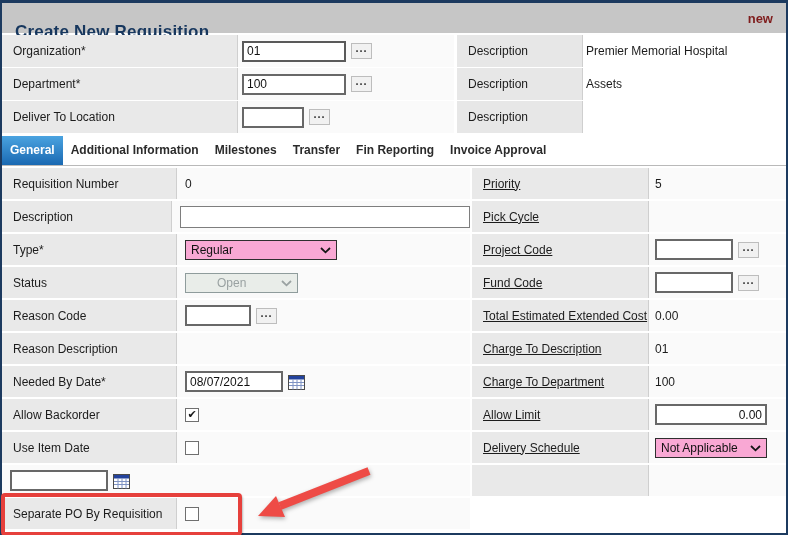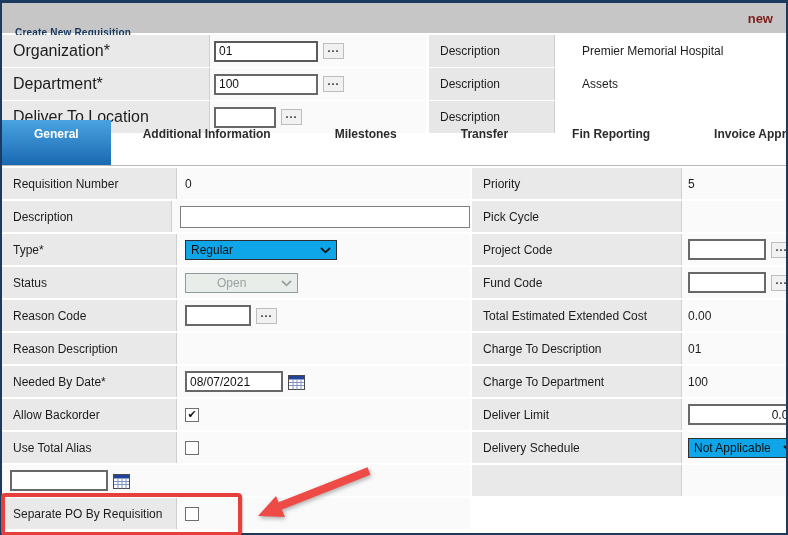--- a/index.html
+++ b/index.html
@@ -1,56 +1,56 @@
 <!DOCTYPE html>
 <html><head>
 <meta charset="utf-8">
 <style>
   html,body{margin:0;padding:0;background:#fff;}
   body{width:788px;height:535px;position:relative;font-family:"Liberation Sans","DejaVu Sans",sans-serif;overflow:hidden;}
   .frame{position:absolute;inset:0;border:2px solid #1c3a5f;border-top-width:3px;background:#fff;box-sizing:border-box;overflow:hidden;}
 
   
   .titlebar{height:30px;background:#c6c6c6;display:flex;align-items:center;justify-content:space-between;padding:0 13px;border-bottom:2px solid #fff;}
-  .titlebar .title{font-size:10px;font-weight:bold;color:#17375e;letter-spacing:.2px;margin-top:28px;}
+  .titlebar .title{font-size:17px;font-weight:bold;color:#17375e;letter-spacing:.2px;margin-top:28px;}
   .titlebar .action{font-size:13px;font-weight:bold;color:#7f1d1d;}
 
   
   .toprow{display:flex;height:32px;margin-bottom:1px;}
   .toprow>div{box-sizing:border-box;display:flex;align-items:center;}
-  .toprow .lbl{width:208px;background:#e9e9e9;border-right:1px solid #cfcfcf;padding-left:11px;font-size:16px;color:#1c1c1c;}
+  .toprow .lbl{width:236px;background:#e9e9e9;border-right:1px solid #cfcfcf;padding-left:11px;font-size:12px;color:#1c1c1c;}
   .toprow .inp{width:216px;background:#fafafa;padding-left:4px;}
   .toprow .gap{width:3px;background:#fff;}
   .toprow .dlbl{width:126px;background:#e7e7e7;border-right:1px solid #cfcfcf;padding-left:11px;font-size:12px;color:#1c1c1c;}
-  .toprow .dval{flex:1;background:#fff;padding-left:27px;font-size:12px;color:#1c1c1c;text-align:right;}
+  .toprow .dval{flex:1;background:#fff;padding-left:3px;font-size:12px;color:#1c1c1c;text-align:right;}
 
   
   .tabbar{height:31px;background:#fff;border-bottom:1px solid #b9b9b9;display:flex;align-items:flex-end;margin-bottom:2px;}
-  .tab{height:45px;line-height:29px;padding:0 32px;font-size:12px;font-weight:bold;color:#2b2b2b;white-space:nowrap;cursor:default;}
+  .tab{height:29px;line-height:29px;padding:0 8px;font-size:12px;font-weight:bold;color:#2b2b2b;white-space:nowrap;cursor:default;}
   .tab.active{background:linear-gradient(#4aa3e0,#1a69b2);color:#fff;}
 
   
   .mainform{display:flex;background:#fff;}
   .half{display:flex;flex-direction:column;}
   .half.lefthalf{width:468px;margin-right:2px;}
   .half.righthalf{flex:1;}
   .frow{display:flex;height:31px;margin-bottom:2px;}
   .frow>div{box-sizing:border-box;display:flex;align-items:center;}
   .frow .lbl{background:#e9e9e9;border-right:1px solid #cfcfcf;padding-left:11px;font-size:12px;color:#1c1c1c;white-space:nowrap;}
   .lefthalf .lbl{width:175px;}
-  .righthalf .lbl{width:210px;}
+  .righthalf .lbl{width:177px;text-decoration:underline;}
   .frow .val{flex:1;background:#fafafa;padding-left:8px;}
   .righthalf .val{padding-left:6px;}
   .sval{font-size:12px;color:#1c1c1c;}
 
   
   .tbx{height:15px;border:2px solid #686868;background:#fff;font-size:12px;color:#111;padding:1px 3px;font-family:inherit;}
   .tbx.thin{height:18px;border:1px solid #7e7e7e;}
   .lookup{width:21px;height:16px;margin-left:5px;background:#f1f1f1;border:1px solid #bdbdbd;font-size:11px;font-weight:bold;color:#333;display:flex;align-items:center;justify-content:center;letter-spacing:1px;line-height:0;padding-bottom:6px;box-sizing:border-box;cursor:pointer;}
-  .sel{height:20px;border:1px solid #2f2f2f;background:#0ea5e9;display:flex;align-items:center;justify-content:space-between;padding:0 5px;font-size:12px;color:#111;box-sizing:border-box;cursor:default;}
+  .sel{height:20px;border:1px solid #2f2f2f;background:#f9a8d4;display:flex;align-items:center;justify-content:space-between;padding:0 5px;font-size:12px;color:#111;box-sizing:border-box;cursor:default;}
   .sel.disabled{background:#e9ede9;border:1px solid #8f9c9c;color:#9aa2a2;padding-left:31px;}
   .cbx{width:14px;height:14px;border:1px solid #6f6f6f;background:#fff;display:flex;align-items:center;justify-content:center;font-size:11px;line-height:1;color:#1a1a1a;box-sizing:border-box;cursor:pointer;}
   .cal{margin-left:5px;display:flex;align-items:center;}
   .rt{text-align:right;}
 
   
   .hlbox{position:absolute;left:1px;top:493px;width:233px;height:35px;border:4px solid #e6403c;border-radius:4px;pointer-events:none;box-shadow:1px 2px 2px rgba(0,0,0,.25);}
   .arrowsvg{position:absolute;left:0;top:0;width:788px;height:535px;pointer-events:none;filter:drop-shadow(1px 2px 2px rgba(0,0,0,.3));}
 </style>
 </head>
@@ -170,21 +170,21 @@
       </div>
       <div class="frow">
         <div class="lbl">Allow Backorder</div>
         <div class="val">
             <span class="cbx">
               <span>✔</span>
             </span>
           </div>
       </div>
       <div class="frow">
-        <div class="lbl">Use Total Alias</div>
+        <div class="lbl">Use Item Date</div>
         <div class="val">
             <span class="cbx">
               <span></span>
             </span>
           </div>
       </div>
       <div class="frow">
         <div class="val">
           <input class="tbx" style="width: 88px;" value="">
           <span class="cal">
@@ -245,21 +245,21 @@
             <span class="sval">01</span>
           </div>
       </div>
       <div class="frow">
         <div class="lbl">Charge To Department</div>
         <div class="val">
             <span class="sval">100</span>
           </div>
       </div>
       <div class="frow">
-        <div class="lbl">Deliver Limit</div>
+        <div class="lbl">Allow Limit</div>
         <div class="val">
             <input class="tbx rt" style="width: 102px;" value="0.00">
           </div>
       </div>
       <div class="frow">
         <div class="lbl">Delivery Schedule</div>
         <div class="val">
           <div class="sel" style="width:112px;">
             <span>Not Applicable</span>
             <span><svg width="11" height="7" viewBox="0 0 11 7">

